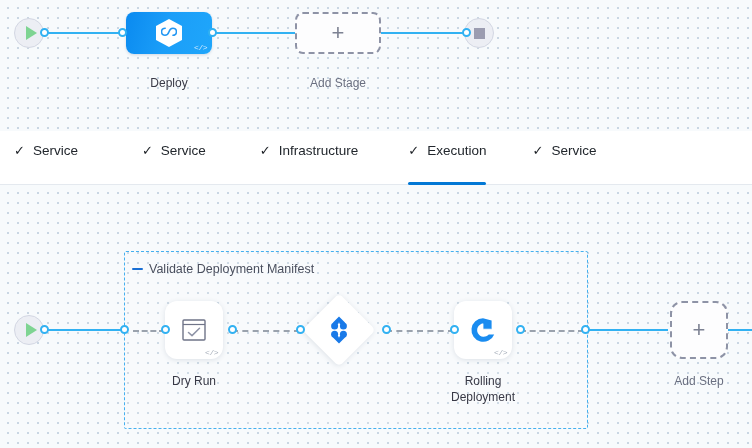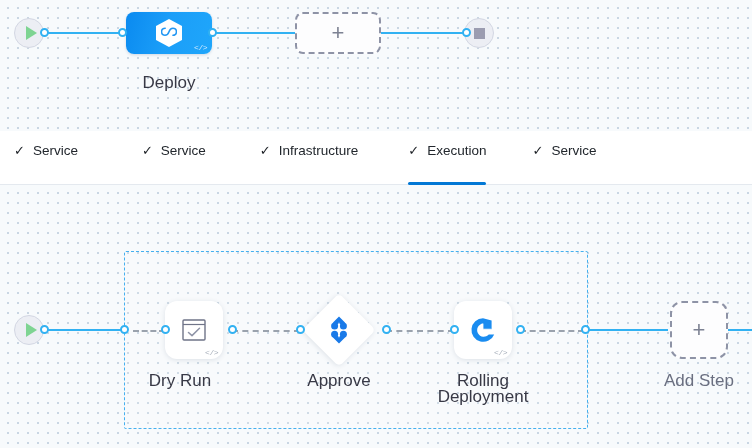--- a/index.html
+++ b/index.html
@@ -123,21 +123,21 @@
     font-size: 22px; line-height: 1;
     font-weight: 300;
   }
   .add-node.stage { width: 86px; height: 42px; border-radius: 8px; }
   .add-node.step  { width: 58px; height: 58px; border-radius: 12px; }
 
   
   .node-label {
     position: absolute;
     text-align: center;
-    font-size: 17px;
+    font-size: 12px;
     line-height: 16px;
     color: #383946;
   }
   .node-label.muted { color: #6a6f80; }
 
   
   .step-node {
     position: absolute;
     width: 58px; height: 58px;
     border-radius: 12px;
@@ -204,20 +204,21 @@
       </div>
       <span class="code-glyph on-blue">&lt;/&gt;</span>
     </div>
     <div class="port" style="left:118px; top:28px;"></div>
     <div class="port" style="left:208px; top:28px;"></div>
     <div class="node-label" style="left:109px; top:75px; width:120px;">Deploy</div>
 
     <div class="add-node stage" style="left:295px; top:12px;">
       <span>+</span>
     </div>
+    <div class="node-label muted" style="left:278px; top:75px; width:120px;">Add Stage</div>
 
     <div class="port" style="left:462px; top:28px;"></div>
     <div class="terminal" style="left:464px; top:18px;">
       <div class="stop-sq"></div>
     </div>
   </div>
 
   <div id="tab-bar">
     <div class="tab" style="margin-left:14px;">
       <span class="check">✓</span>
@@ -242,20 +243,24 @@
     <div class="tab" style="margin-left:46px;">
       <span class="check">✓</span>
       <span class="tab-label">Service</span>
       <span class="underline"></span>
     </div>
   </div>
 
   <div id="step-canvas" class="canvas">
 
     <div class="step-group" style="left:124px; top:66px; width:464px; height:178px;"></div>
+    <div class="group-header" style="left:132px; top:77px;">
+      <span class="minus-icon"></span>
+      <span>Validate Deployment Manifest</span>
+    </div>
 
     <div class="link" style="left:44px; top:144px; width:84px;"></div>
     <div class="link dashed" style="left:133px; top:145px; width:32px;"></div>
     <div class="link dashed" style="left:232px; top:145px; width:68px;"></div>
     <div class="link dashed" style="left:386px; top:145px; width:68px;"></div>
     <div class="link dashed" style="left:520px; top:145px; width:64px;"></div>
     <div class="link" style="left:588px; top:144px; width:80px;"></div>
     <div class="link" style="left:728px; top:144px; width:24px;"></div>
 
     <div class="terminal" style="left:14px; top:130px;">
@@ -268,38 +273,37 @@
 
     <div class="step-node" style="left:165px; top:116px;">
       <svg width="24" height="22" viewBox="0 0 24 22">
         <rect x="1" y="1" width="22" height="20" fill="none" stroke="#6f7488" stroke-width="1.4" rx="1"></rect>
         <line x1="1" y1="5.5" x2="23" y2="5.5" stroke="#6f7488" stroke-width="1.2"></line>
         <path d="M6.5 13.5 L10 16.6 L17.5 9.2" fill="none" stroke="#8e93a6" stroke-width="1.5" stroke-linecap="round" stroke-linejoin="round"></path>
       </svg>
       <span class="code-glyph on-white">&lt;/&gt;</span>
     </div>
     <div class="port" style="left:228px; top:140px;"></div>
-    <div class="node-label" style="left:120px; top:188px; width:120px;">Dry Run</div>
+    <div class="node-label" style="left:134px; top:188px; width:120px;">Dry Run</div>
 
     <div class="port" style="left:296px; top:140px;"></div>
     <div class="step-diamond" style="left:313px; top:119px;"></div>
     <div class="diamond-icon" style="left:313px; top:119px; width:52px; height:52px;">
       <svg width="30" height="30" viewBox="0 0 30 30">
         <g fill="#1a7ae8">
           <path d="M15 1.6 L21.0 7.6 A3.2 3.2 0 0 1 18.6 9.9 A3.2 3.2 0 0 1 15 6.4 A3.2 3.2 0 0 1 11.4 9.9 A3.2 3.2 0 0 1 9.0 7.6 Z"></path>
           <circle cx="10.6" cy="11.0" r="3.5"></circle>
           <circle cx="19.4" cy="11.0" r="3.5"></circle>
           <circle cx="10.6" cy="19.2" r="3.5"></circle>
           <circle cx="19.4" cy="19.2" r="3.5"></circle>
           <path d="M15 28.4 L9.0 22.4 A3.2 3.2 0 0 1 11.4 20.1 A3.2 3.2 0 0 1 15 23.6 A3.2 3.2 0 0 1 18.6 20.1 A3.2 3.2 0 0 1 21.0 22.4 Z"></path>
         </g>
       </svg>
     </div>
     <div class="port" style="left:382px; top:140px;"></div>
-    <div class="node-label" style="left:279px; top:188px; width:120px;">Approve</div>
 
     <div class="port" style="left:450px; top:140px;"></div>
     <div class="step-node" style="left:454px; top:116px;">
       <svg width="28" height="28" viewBox="0 0 28 28">
         <path d="M14 2.2 A11.8 11.8 0 1 0 25.2 18.4 L19.8 18.4 A6.6 6.6 0 1 1 14 7.6 L14 13.2 L22.6 13.2 L22.6 4.6 Z" fill="#1a8cf0"></path>
         <path d="M14 7.6 L14 13.2 L22.6 13.2" fill="none" stroke="#ffffff" stroke-width="0.8"></path>
       </svg>
       <span class="code-glyph on-white">&lt;/&gt;</span>
     </div>
     <div class="port" style="left:516px; top:140px;"></div>

